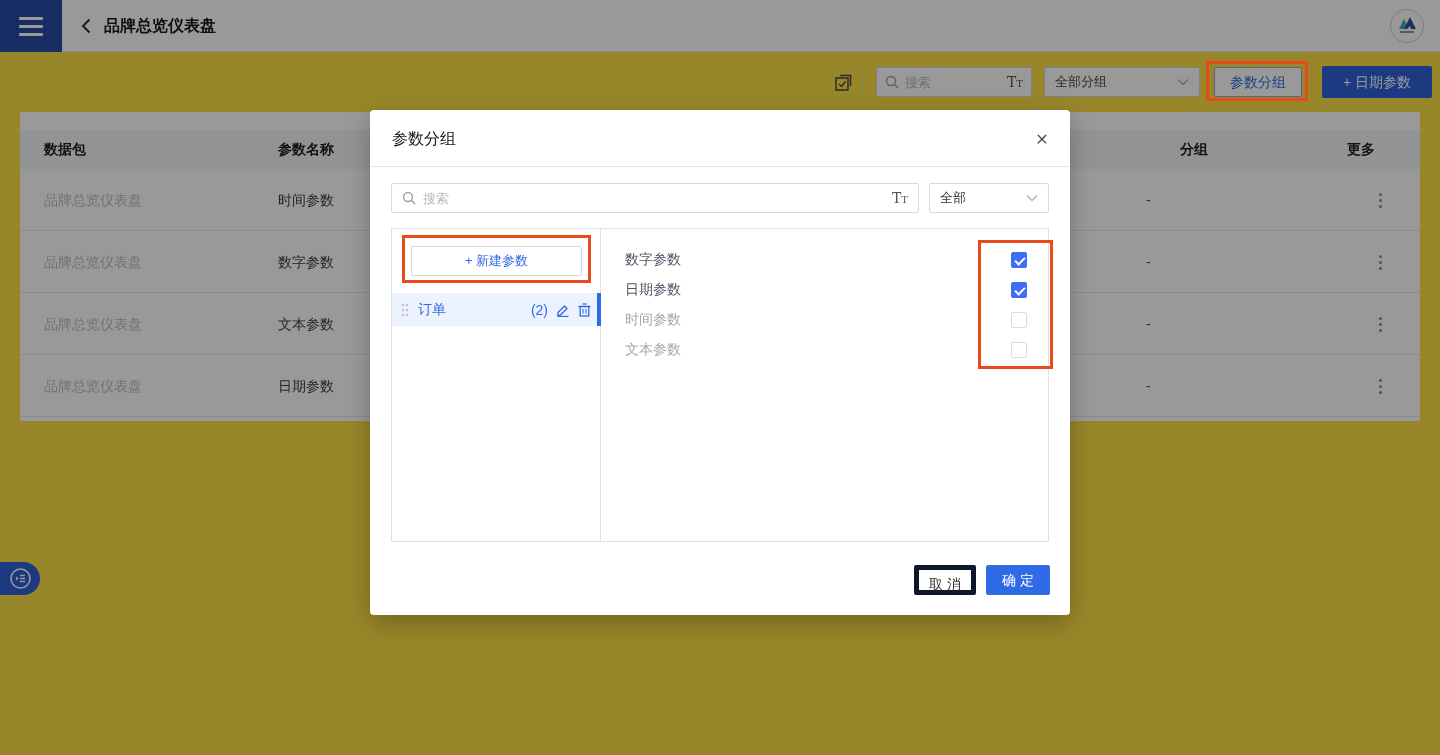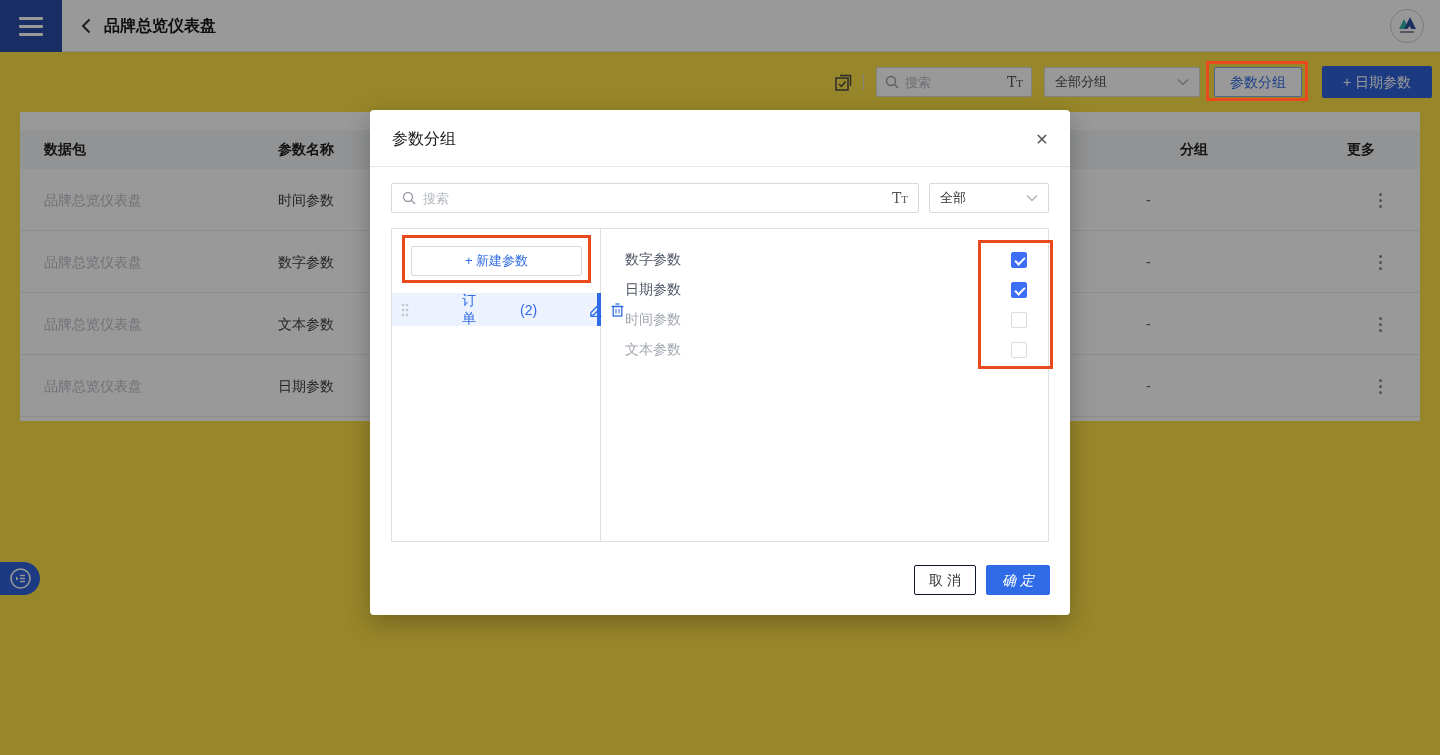--- a/index.html
+++ b/index.html
@@ -60,35 +60,35 @@
   .m-search input::placeholder { color:#b4b8bf; }
   .m-filter { position:absolute; left:559px; top:73px; width:120px; height:30px; border:1px solid #d9d9d9; border-radius:2px; display:flex; align-items:center; justify-content:space-between; padding:0 10px; font-size:13px; color:#333; cursor:pointer; }
   .m-body { position:absolute; left:21px; top:118px; width:658px; height:314px; border:1px solid #e0e0e0; }
   .g-panel { position:absolute; left:0; top:0; width:209px; height:312px; border-right:1px solid #e0e0e0; }
   .btn-newgroup { position:absolute; left:19px; top:17px; width:171px; height:30px; background:#fff; border:1px solid #d9d9d9; border-radius:2px; color:#2f6be6; font-size:13px; text-align:center; line-height:28px; cursor:pointer; }
   .group-row { position:absolute; left:0; width:209px; height:33px; display:flex; align-items:center; cursor:pointer; font-size:14px; color:#333; }
   .group-row .drag { margin-left:9px; margin-right:9px; display:flex; }
   .group-row .g-name { flex:1; }
   .group-row .g-count { margin-right:8px; color:#333; }
   .group-row .g-tools { display:none; margin-right:10px; gap:8px; align-items:center; }
-  .group-row.selected { background:#ecf2fe; color:#2f6be6;gap:44px; }
+  .group-row.selected { background:#ecf2fe; color:#2f6be6; }
   .group-row.selected .g-count { color:#2f6be6; }
   .group-row.selected .g-tools { display:flex; }
   .group-row.selected .sel-bar { display:block; }
   .sel-bar { display:none; position:absolute; right:0; top:0; width:4px; height:33px; background:#2f6be6; }
   .p-panel { position:absolute; left:209px; top:0; width:447px; height:312px; }
   .param-row { position:absolute; left:0; width:447px; height:30px; display:flex; align-items:center; }
   .param-row .p-label { margin-left:24px; flex:1; font-size:14px; color:#a2a7b0; }
   .param-row.checked .p-label { color:#4e5665; }
   .checkbox { width:16px; height:16px; margin-right:21px; border:1px solid #dcdcdc; border-radius:2px; background:#fff; position:relative; cursor:pointer; }
   .param-row.checked .checkbox { background:#3e6ef5; border-color:#3e6ef5; }
   .param-row.checked .checkbox::after { content:''; position:absolute; left:3px; top:3.5px; width:8px; height:4px; border-left:2px solid #fff; border-bottom:2px solid #fff; transform:rotate(-45deg); }
   .m-footer-btn { position:absolute; top:455px; height:30px; border-radius:2px; font-size:14px; letter-spacing:4px; text-indent:4px; text-align:center; line-height:28px; cursor:pointer; }
-  .btn-cancel { right:94px; width:62px; background:#fff; border:1px solid #0f172a; color:#333;margin-left:40px; }
-  .btn-ok { right:20px; width:64px; background:#2f6be6; border:1px solid #2f6be6; color:#fff; line-height:28px;font-style:italic; }
+  .btn-cancel { right:94px; width:62px; background:#fff; border:5px solid #0f172a; color:#333;margin-left:40px; }
+  .btn-ok { right:20px; width:64px; background:#2f6be6; border:1px solid #2f6be6; color:#fff; line-height:28px; }
 
   
   .annot { position:absolute; border:3px solid #e8491d; z-index:30; pointer-events:none; }
   .annot-param-group { left:1206px; top:61px; width:102px; height:40px; }
   .annot-new-group { left:402px; top:235px; width:189px; height:48px; }
   .annot-checkboxes { left:978px; top:240px; width:75px; height:129px; }
 
   .chev { display:inline-block; }
 </style>
 </head>

